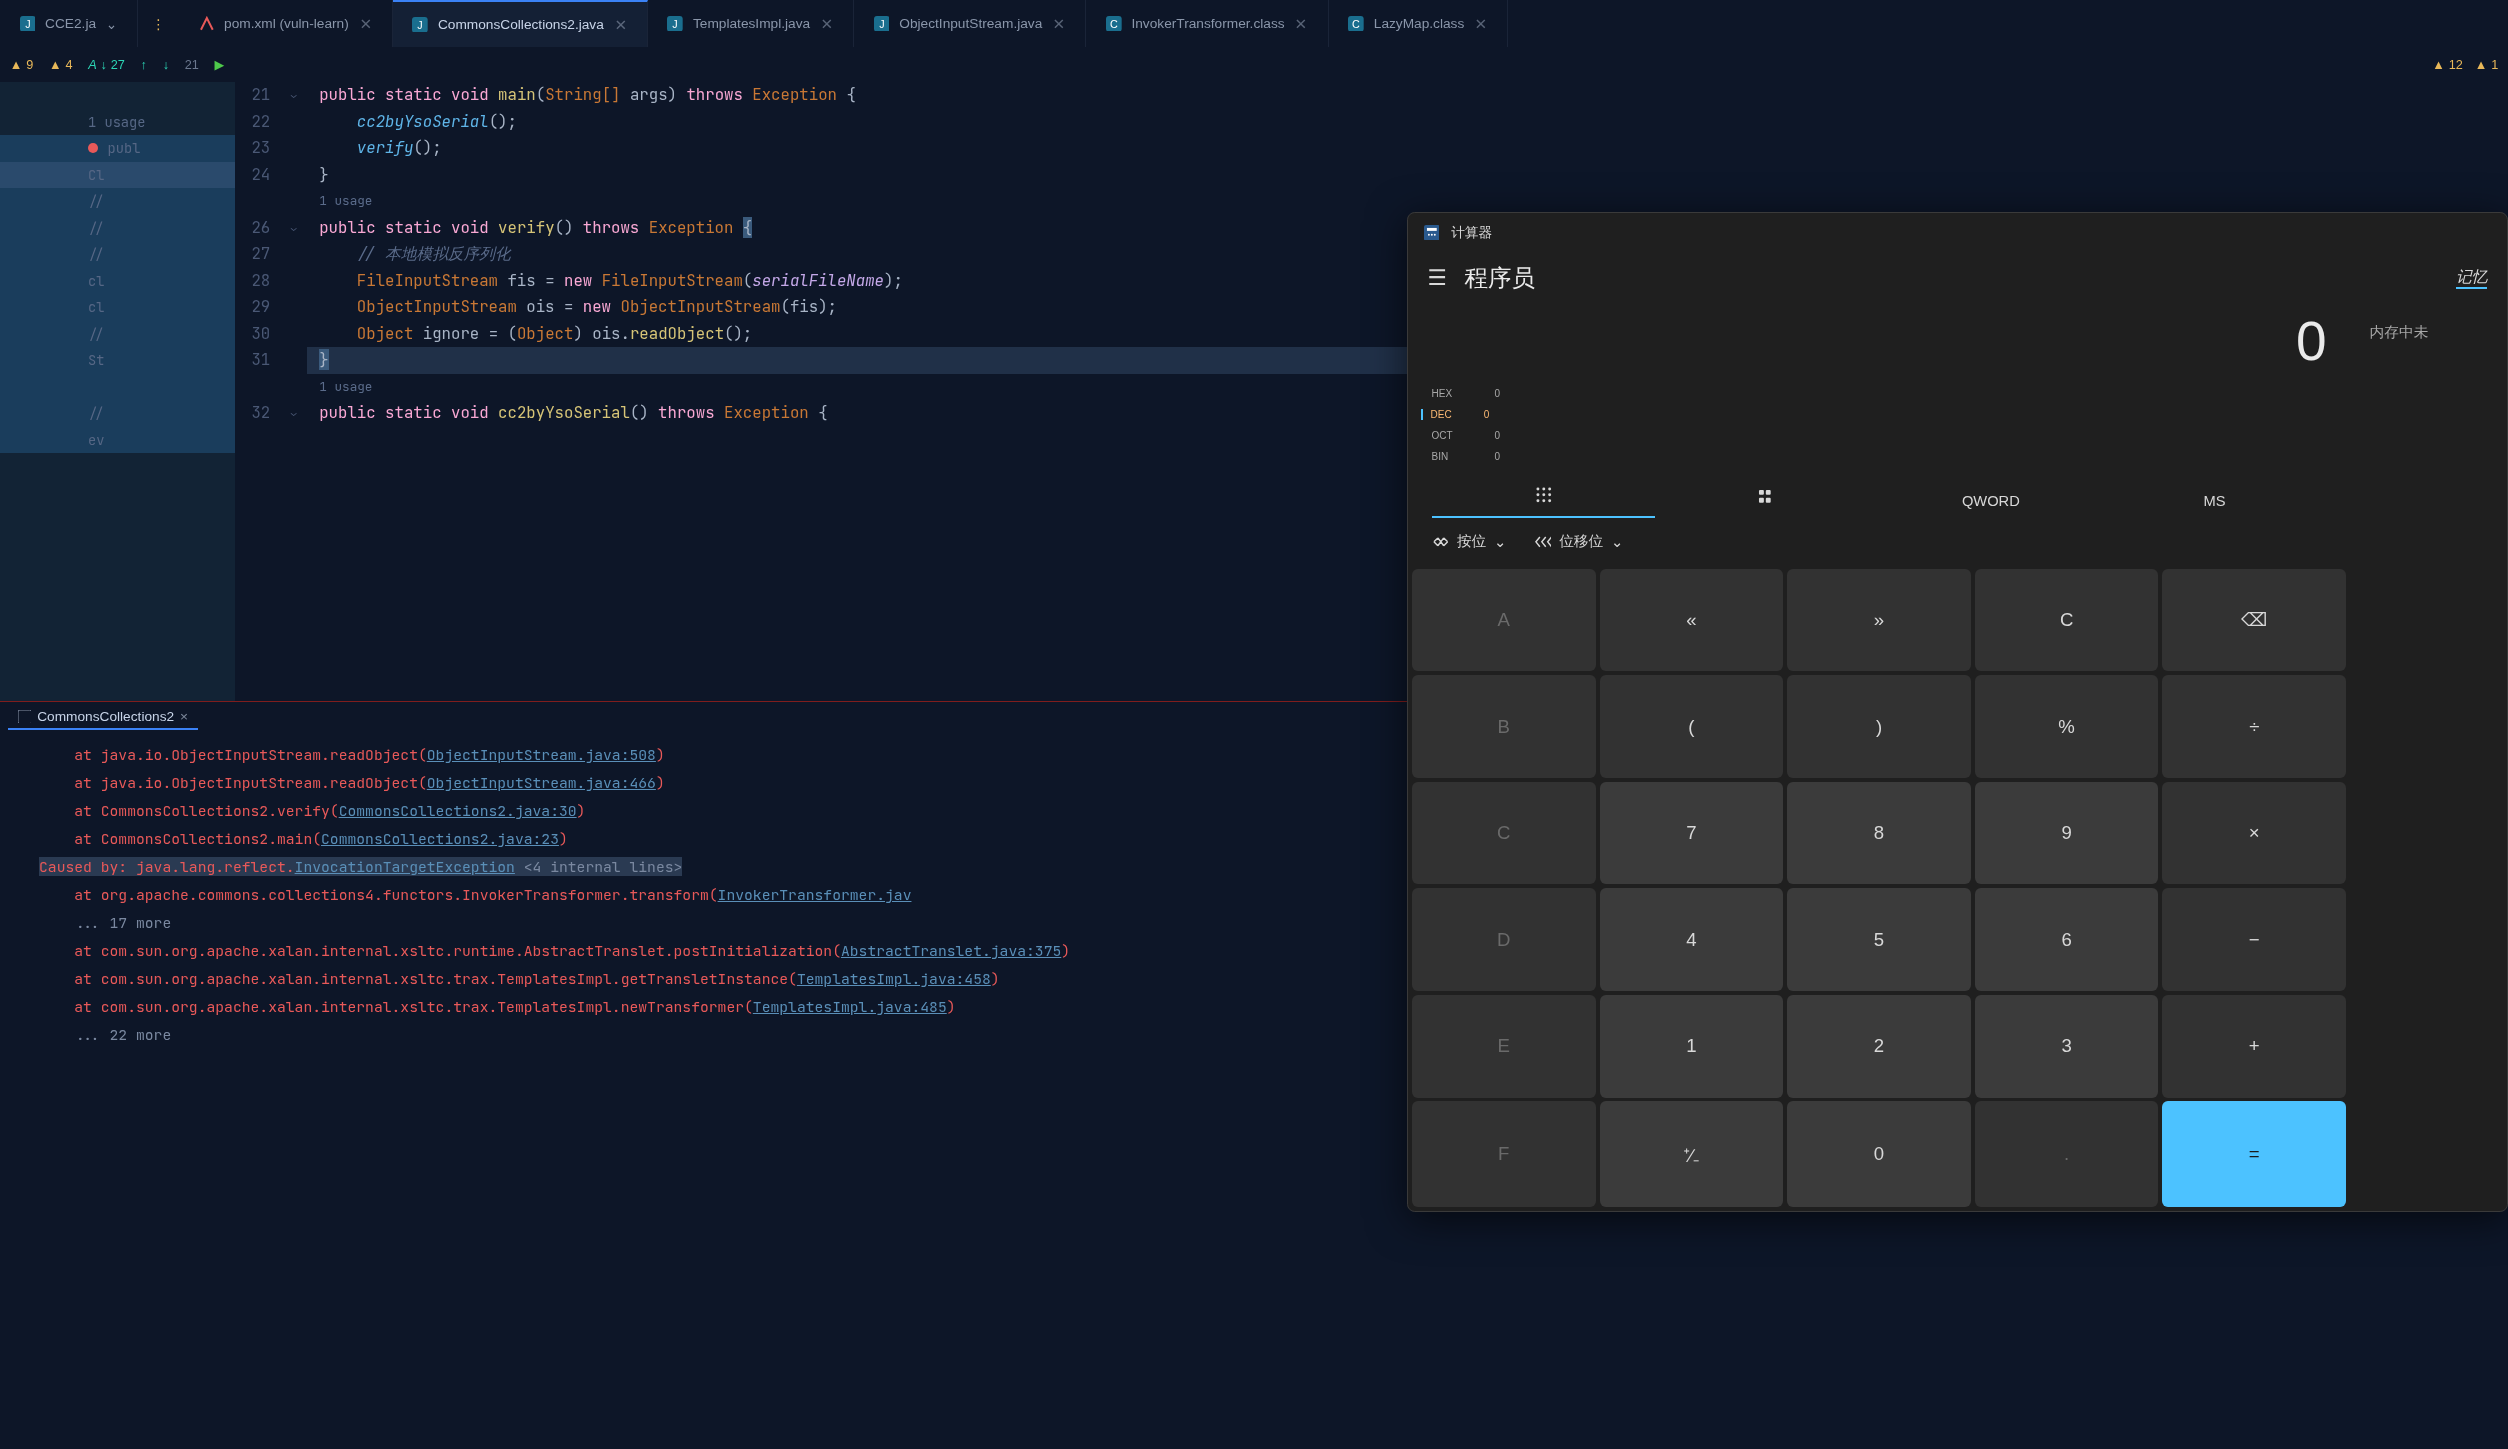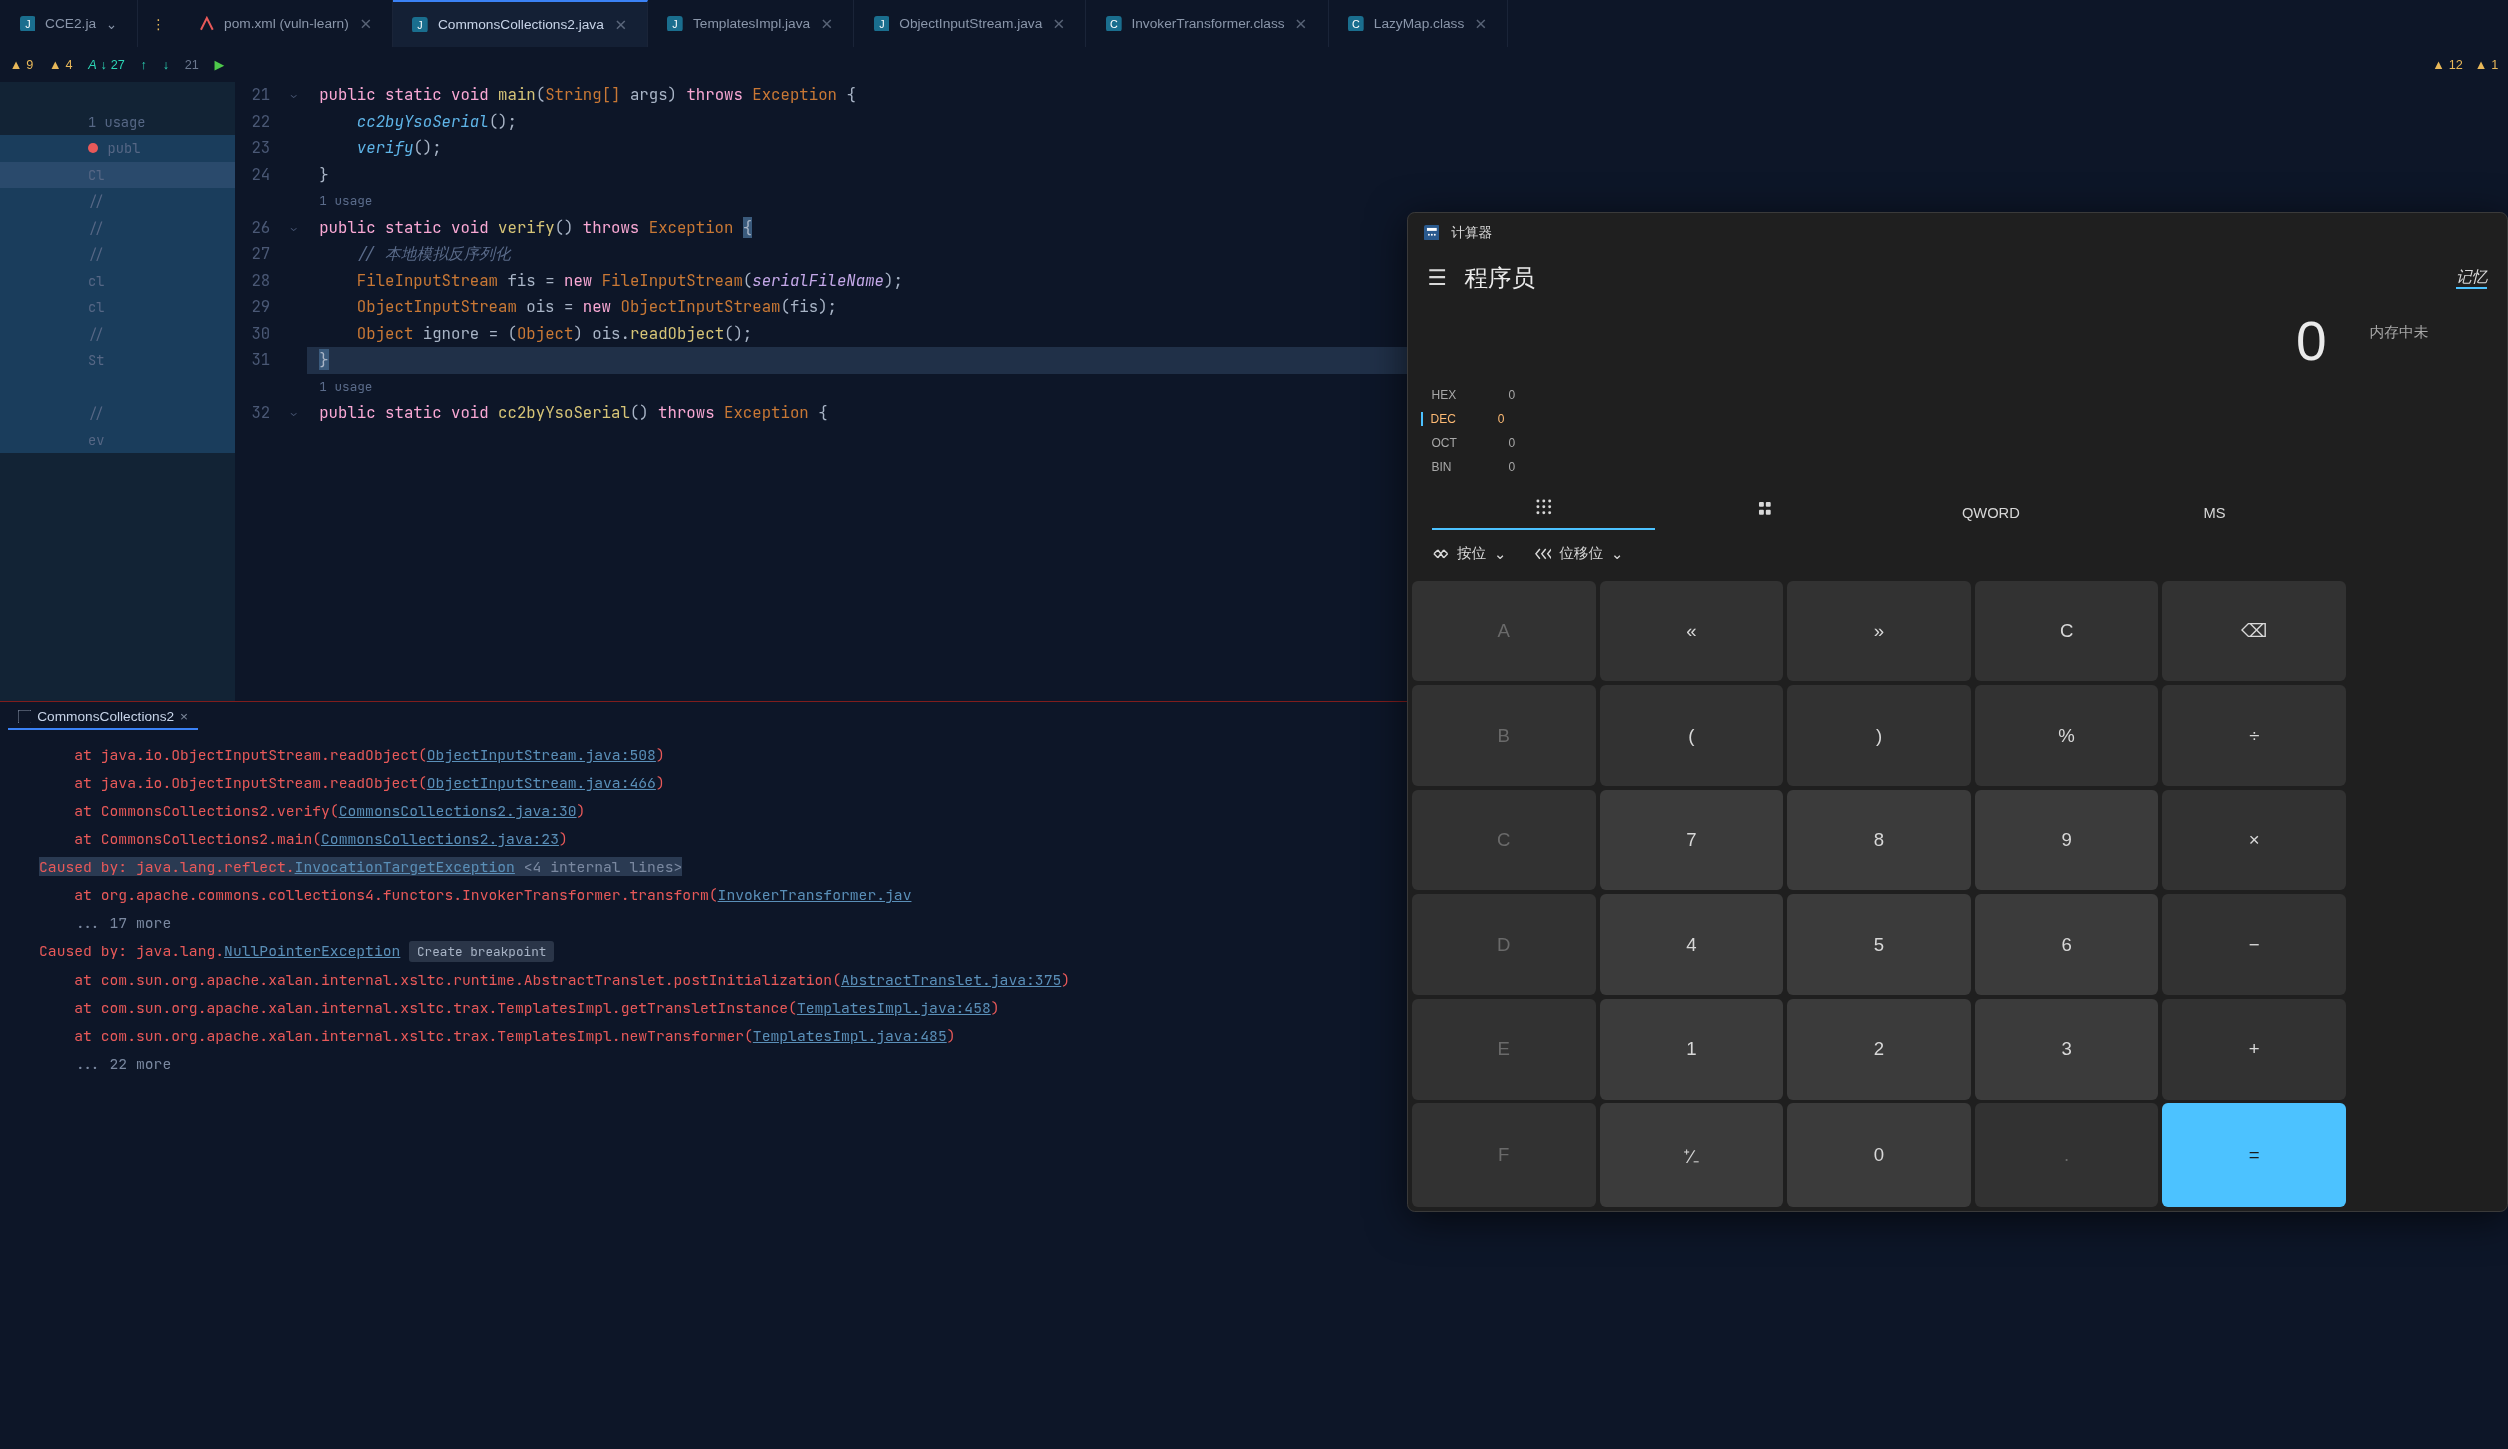--- a/index.html
+++ b/index.html
@@ -164,21 +164,21 @@
 .calc-content { display:flex; flex:1; }
 .calc-left { flex:1; display:flex; flex-direction:column;}
 .calc-display {
   text-align:right;
   font-size:55px;
   font-weight:500;
   color:#eaeaea;
   padding:5.9px 23.5px;
 }
 .calc-bases { padding:3.9px 23.5px 9.8px 23.5px; }
-.calc-base { display:flex; gap:38px; padding:4.9px 0; font-size:12px; color:#a8a8a8;}
+.calc-base { display:flex; gap:24px; padding:4.9px 0; font-size:10px; color:#a8a8a8;}
 .calc-base.active { color:#fdba74; }
 .calc-base.active .blbl { border-left:2.9px solid #4cc2ff; padding-left:7.8px; margin-left:-10.8px;}
 .blbl { width:39px; }
 .calc-modebar { display:flex; padding:0 23.5px; gap:0;align-items:flex-end;}
 .calc-mbtn { flex:1; text-align:center; padding:9.8px 0; color:#d8d8d8; font-size:14.7px; cursor:pointer;}
 .calc-mbtn.active { border-bottom:2.9px solid #4cc2ff;}
 .calc-bitbar { display:flex; gap:27.4px; padding:13.7px 23.5px; align-items:center;}
 .calc-bitbtn { display:flex; align-items:center; gap:7.8px; color:#d8d8d8; font-size:14.7px; cursor:pointer;}
 .calc-grid {
   display:grid;
@@ -410,21 +410,20 @@
     </div>
   </div>
   <div class="console" id="console">
       <div class="con-line"><span class="con-at">    at java.io.ObjectInputStream.readObject(</span><span class="con-lnk">ObjectInputStream.java:508</span><span class="con-at">)</span></div>
       <div class="con-line"><span class="con-at">    at java.io.ObjectInputStream.readObject(</span><span class="con-lnk">ObjectInputStream.java:466</span><span class="con-at">)</span></div>
       <div class="con-line"><span class="con-at">    at CommonsCollections2.verify(</span><span class="con-lnk">CommonsCollections2.java:30</span><span class="con-at">)</span></div>
       <div class="con-line"><span class="con-at">    at CommonsCollections2.main(</span><span class="con-lnk">CommonsCollections2.java:23</span><span class="con-at">)</span></div>
       <div class="con-line"><span class="con-cb con-hl">Caused by: java.lang.reflect.</span><span class="con-lnk con-hl">InvocationTargetException</span><span class="con-gray con-hl"> &lt;4 internal lines&gt;</span></div>
       <div class="con-line"><span class="con-at">    at org.apache.commons.collections4.functors.InvokerTransformer.transform(</span><span class="con-lnk">InvokerTransformer.jav</span><span class="con-at"></span></div>
       <div class="con-line"><span class="con-more">    ... 17 more</span></div>
-      <div class="con-line"><span class="con-cb">Caused by: java.lang.</span><span class="con-lnk">NullPointerException</span> <span class="con-btn">Create breakpoint</span></div>
       <div class="con-line"><span class="con-at">    at com.sun.org.apache.xalan.internal.xsltc.runtime.AbstractTranslet.postInitialization(</span><span class="con-lnk">AbstractTranslet.java:375</span><span class="con-at">)</span></div>
       <div class="con-line"><span class="con-at">    at com.sun.org.apache.xalan.internal.xsltc.trax.TemplatesImpl.getTransletInstance(</span><span class="con-lnk">TemplatesImpl.java:458</span><span class="con-at">)</span></div>
       <div class="con-line"><span class="con-at">    at com.sun.org.apache.xalan.internal.xsltc.trax.TemplatesImpl.newTransformer(</span><span class="con-lnk">TemplatesImpl.java:485</span><span class="con-at">)</span></div>
       <div class="con-line"><span class="con-more">    ... 22 more</span></div>
     </div>
 </div>
 
 <div class="calc">
   <div class="calc-title">
     <svg width="15.7" height="15.7" viewBox="0 0 16 16">

